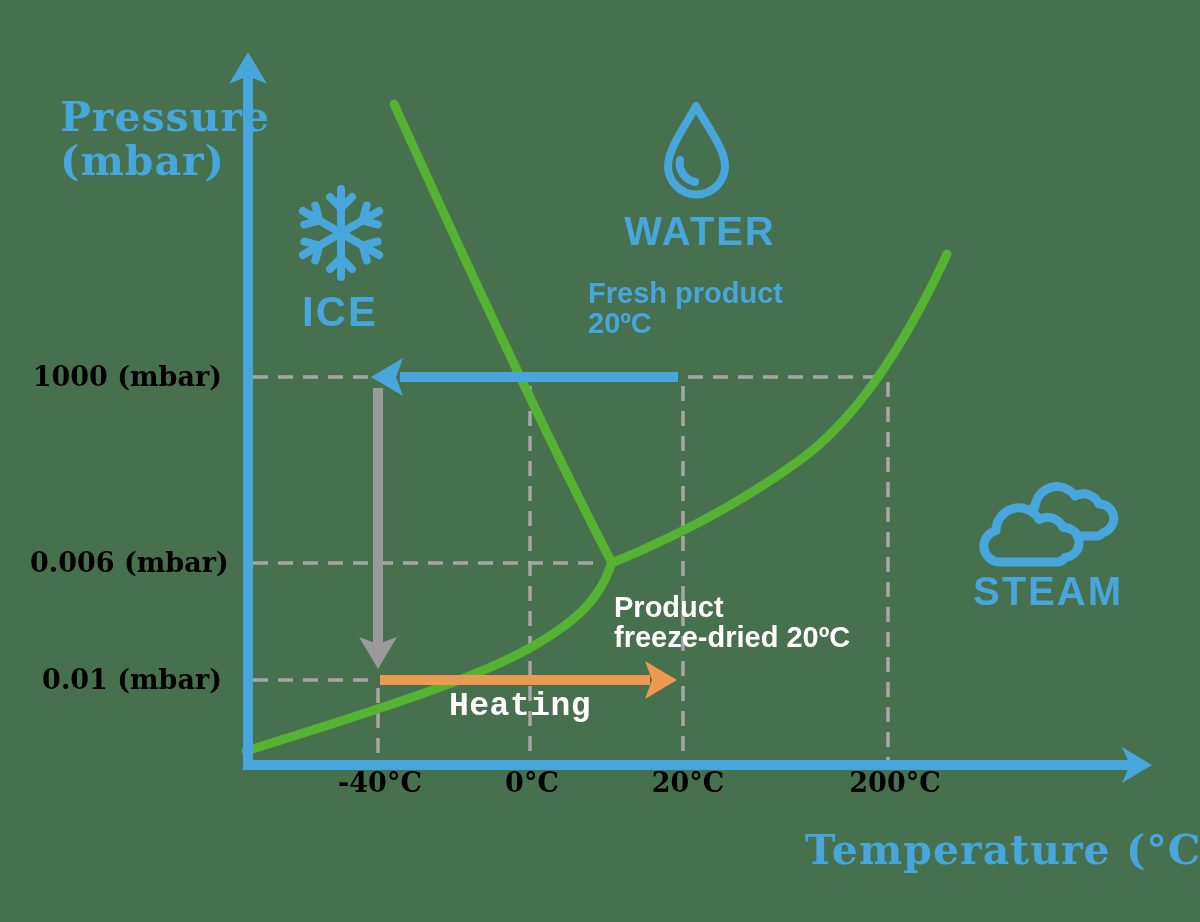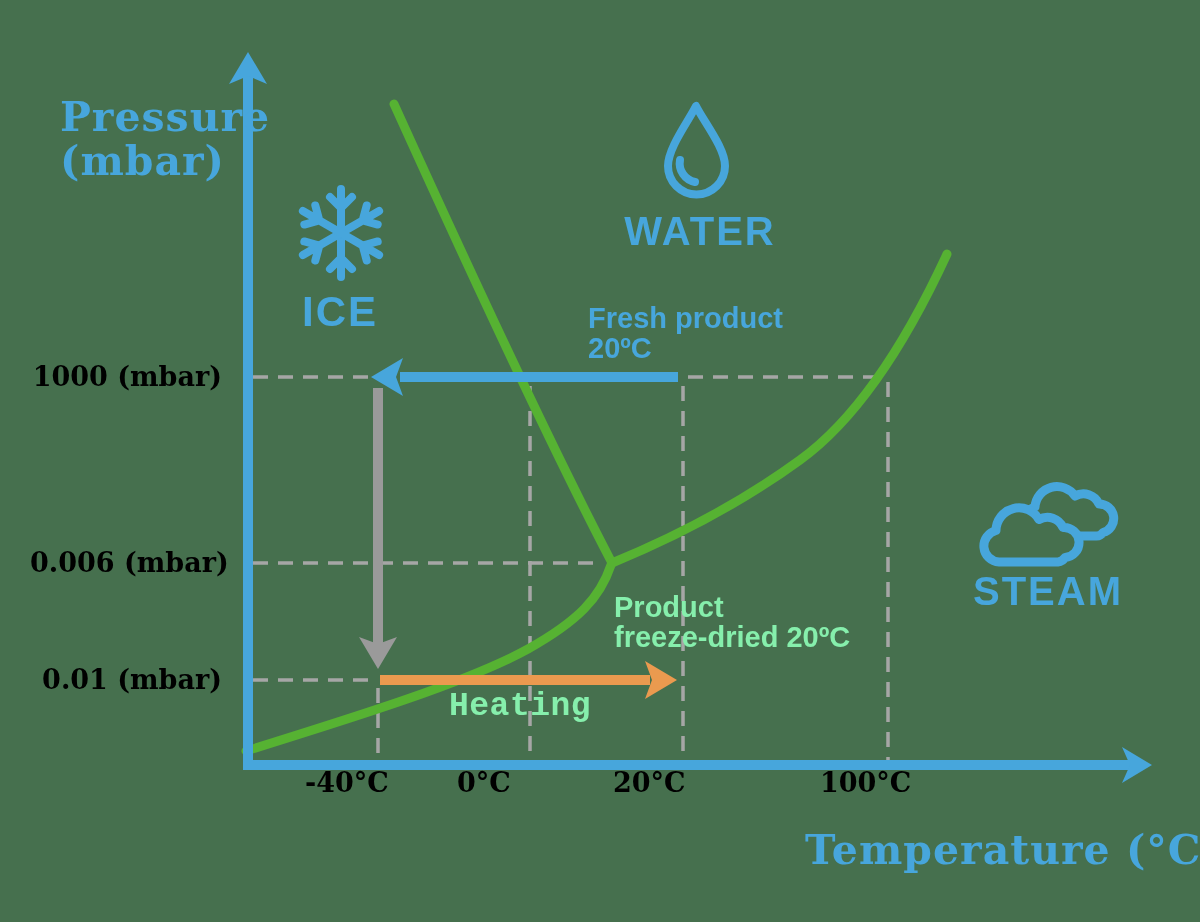--- a/index.html
+++ b/index.html
@@ -6,25 +6,25 @@
   .stage {
     position:relative; width:1200px; height:922px;
     background:#46704E; overflow:hidden;
     font-family:"Liberation Sans", sans-serif;
   }
   .stage svg { position:absolute; left:0; top:0; }
   .txt { position:absolute; white-space:nowrap; }
   .serif { font-family:"DejaVu Serif", serif; font-weight:bold; }
   .sans  { font-family:"Liberation Sans", sans-serif; font-weight:bold; }
   .blue   { color:#47A6DC; }
-  .orange { color:#86efac; }
+  .orange { color:#ffffff; }
   .dark   { color:#000000; }
   .axis-title { font-size:41px; letter-spacing:1px; line-height:1.08; }
   .ytick { font-size:27px; width:192px; text-align:right; }
-  .xtick { font-size:27px; width:150px; }
+  .xtick { font-size:27px; width:150px; text-align:center; }
   .region { font-size:40px; letter-spacing:2px; text-align:center; }
   .proc-big { font-size:33px; letter-spacing:0.5px; }
   .proc-sm  { font-size:29px; line-height:1.02; }
 </style>
 </head>
 <body>
 
 <div class="stage">
 
   <svg width="1200" height="922" viewBox="0 0 1200 922">
@@ -98,27 +98,27 @@
 
   <div class="txt serif blue axis-title" style="left:805px; top:828px;">Temperature (°C)</div>
 
   <div class="txt serif dark ytick" style="left:30px; top:361px;">1000 (mbar)</div>
   <div class="txt serif dark ytick" style="left:30px; top:547px;">0.006 (mbar)</div>
   <div class="txt serif dark ytick" style="left:30px; top:664px;">0.01 (mbar)</div>
 
   <div class="txt serif dark xtick" style="left:305px; top:767px;">-40°C</div>
   <div class="txt serif dark xtick" style="left:457px; top:767px;">0°C</div>
   <div class="txt serif dark xtick" style="left:613px; top:767px;">20°C</div>
-  <div class="txt serif dark xtick" style="left:820px; top:767px;">100°C</div>
+  <div class="txt serif dark xtick" style="left:820px; top:767px;">200°C</div>
 
   <div class="txt sans blue region" style="left:270px; top:288px; width:140px; font-size:42px;">ICE</div>
   <div class="txt sans blue region" style="left:600px; top:209px; width:200px;">WATER</div>
   <div class="txt sans blue region" style="left:948px; top:569px; width:200px;">STEAM</div>
 
-  <div class="txt sans blue proc-sm" style="left:588px; top:304px;">
+  <div class="txt sans blue proc-sm" style="left:588px; top:279px;">
     <div>Fresh product</div>
     <div>20ºC</div>
   </div>
 
 
   <div class="txt sans orange proc-big" style="left:449px; top:688px;font-family:Liberation Mono, monospace;">Heating</div>
 
   <div class="txt sans orange proc-sm" style="left:614px; top:593px;">
     <div>Product</div>
     <div>freeze-dried 20ºC</div>

